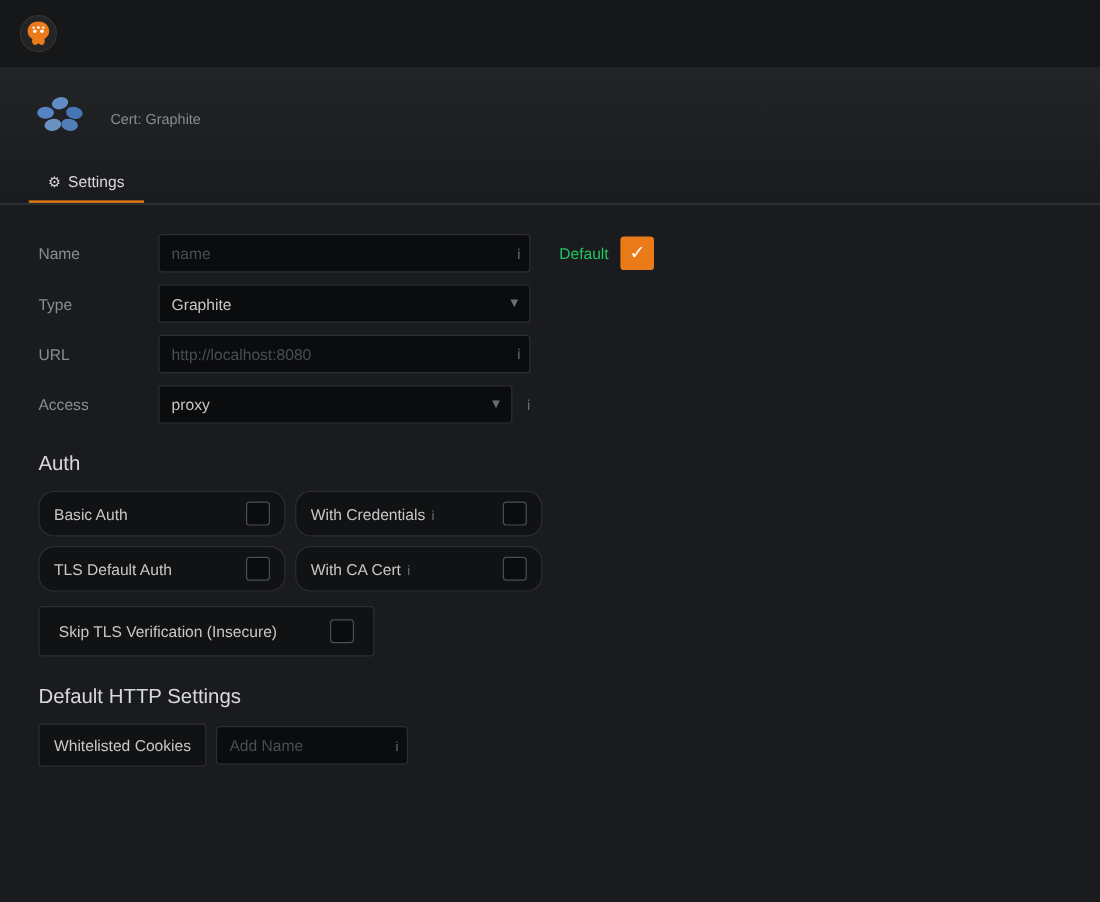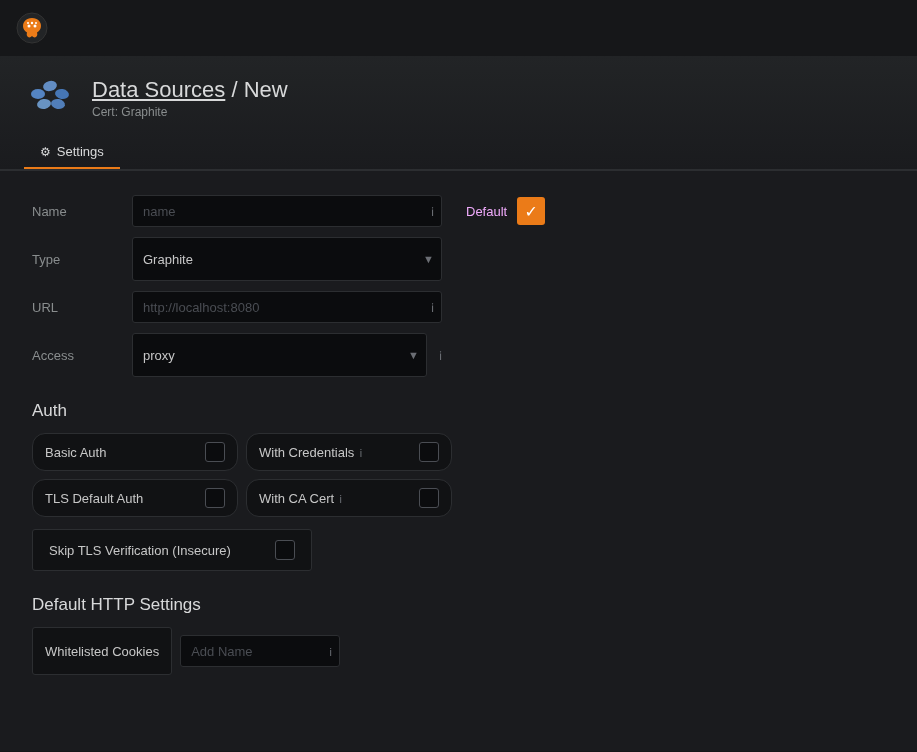--- a/index.html
+++ b/index.html
@@ -135,21 +135,21 @@
     }
 
     
     .default-area {
       display: flex;
       align-items: center;
       margin-left: 24px;
       gap: 10px;
     }
     .default-label {
-      color: #f0abfc;
+      color: #22c55e;
       font-size: 13px;
     }
     .checkbox-orange {
       width: 28px;
       height: 28px;
       background-color: #eb7b18;
       border: none;
       border-radius: 3px;
       display: flex;
       align-items: center;
@@ -167,21 +167,21 @@
     }
     .form-select {
       width: 100%;
       background-color: #0b0c0e;
       border: 1px solid #2c2e31;
       color: #c7c7c7;
       padding: 6px 28px 6px 10px;
       font-size: 13px;
       border-radius: 3px;
       outline: none;
-      height: 44px;
+      height: 32px;
       appearance: none;
       cursor: pointer;
     }
     .select-arrow {
       position: absolute;
       right: 8px;
       top: 50%;
       transform: translateY(-50%);
       color: #6b6e74;
       pointer-events: none;
@@ -274,21 +274,21 @@
       margin-top: 8px;
     }
     .cookies-label-btn {
       background-color: #111214;
       border: 1px solid #2c2e31;
       border-radius: 3px;
       padding: 6px 12px;
       color: #c7c7c7;
       font-size: 13px;
       cursor: pointer;
-      height: 48px;
+      height: 36px;
       display: flex;
       align-items: center;
     }
     .cookies-input-wrapper {
       position: relative;
       display: flex;
       align-items: center;
     }
     .cookies-input {
       background-color: #0b0c0e;
@@ -331,23 +331,20 @@
   <div class="header-content">
 
     <svg class="datasource-icon" viewBox="0 0 52 52" xmlns="http://www.w3.org/2000/svg">
       <ellipse cx="14" cy="22" rx="7" ry="5" fill="#5a8fd4" opacity="0.9"></ellipse>
       <ellipse cx="26" cy="14" rx="7" ry="5" fill="#6fa0e0" opacity="0.85" transform="rotate(-15,26,14)"></ellipse>
       <ellipse cx="38" cy="22" rx="7" ry="5" fill="#4a7fc4" opacity="0.9" transform="rotate(10,38,22)"></ellipse>
       <ellipse cx="20" cy="32" rx="7" ry="5" fill="#7ab0ea" opacity="0.8" transform="rotate(-10,20,32)"></ellipse>
       <ellipse cx="34" cy="32" rx="7" ry="5" fill="#5a8fd4" opacity="0.85" transform="rotate(10,34,32)"></ellipse>
     </svg>
     <div class="header-title-group">
-      <div class="header-title">
-        <a>Data Sources</a><span> / </span><span>New</span>
-      </div>
       <div class="header-subtitle">Cert: Graphite</div>
     </div>
   </div>
 
   <div class="tabs-bar">
     <div class="tab-item active">
       <span class="tab-icon">⚙</span>
       <span>Settings</span>
     </div>
   </div>

